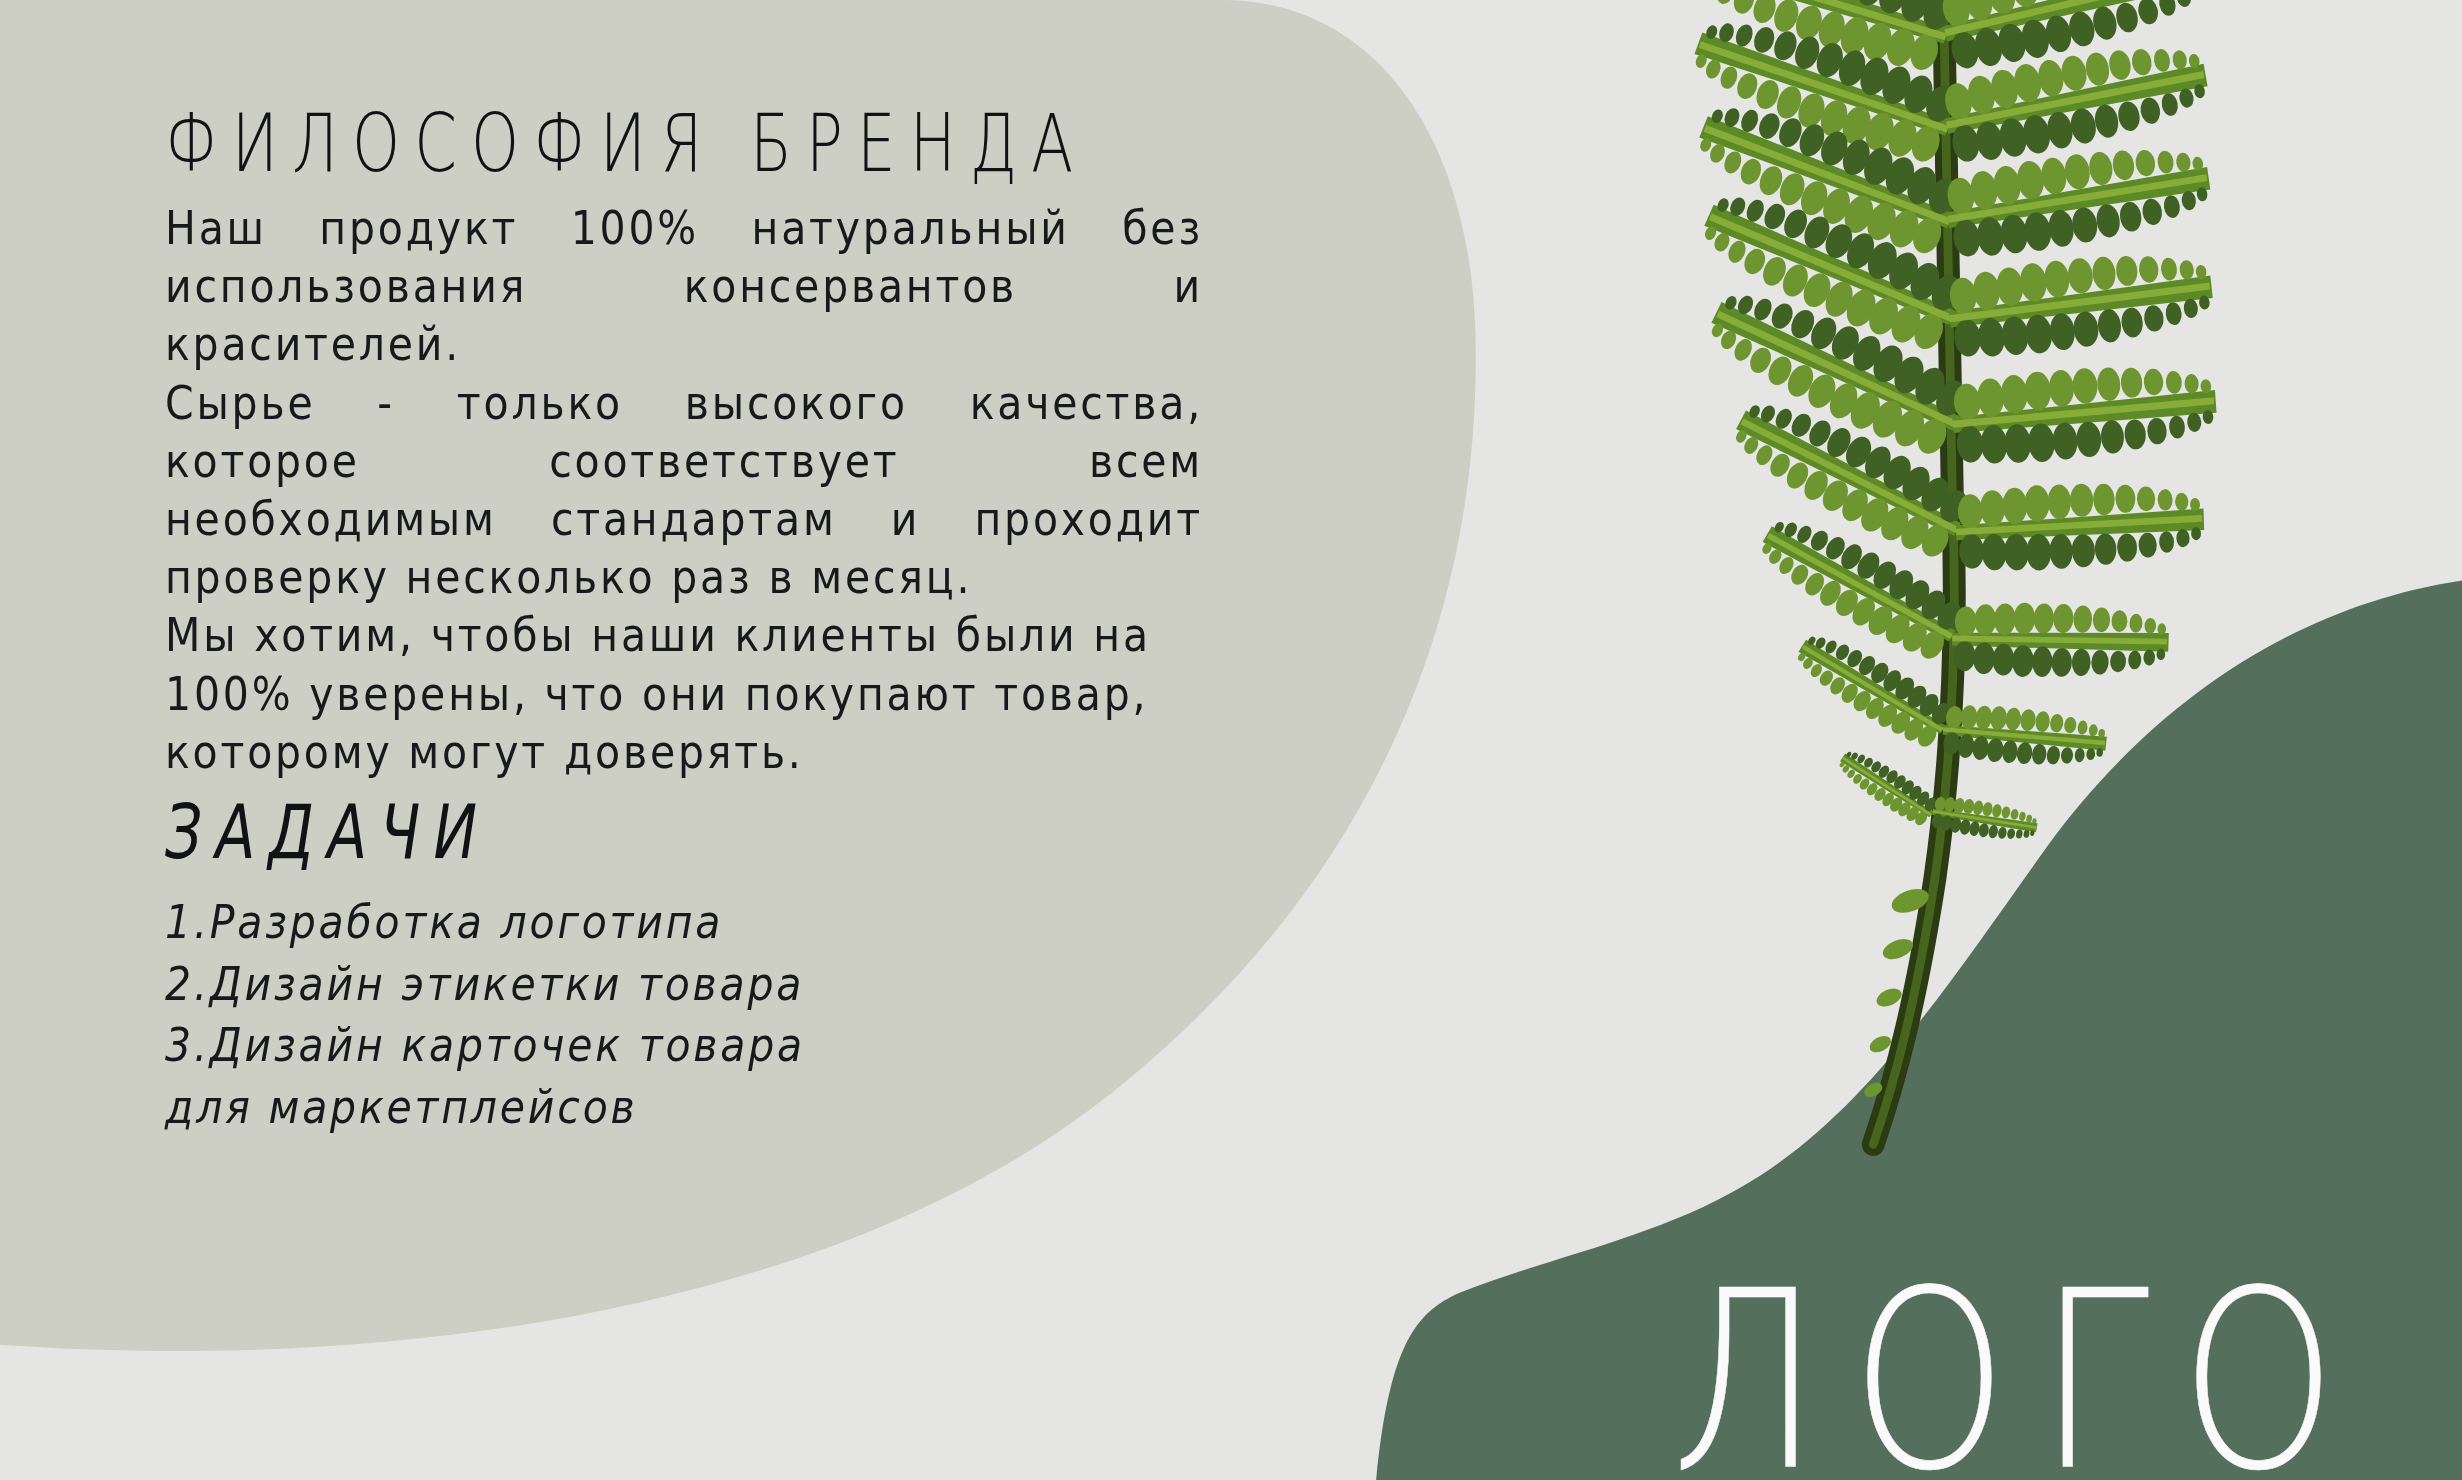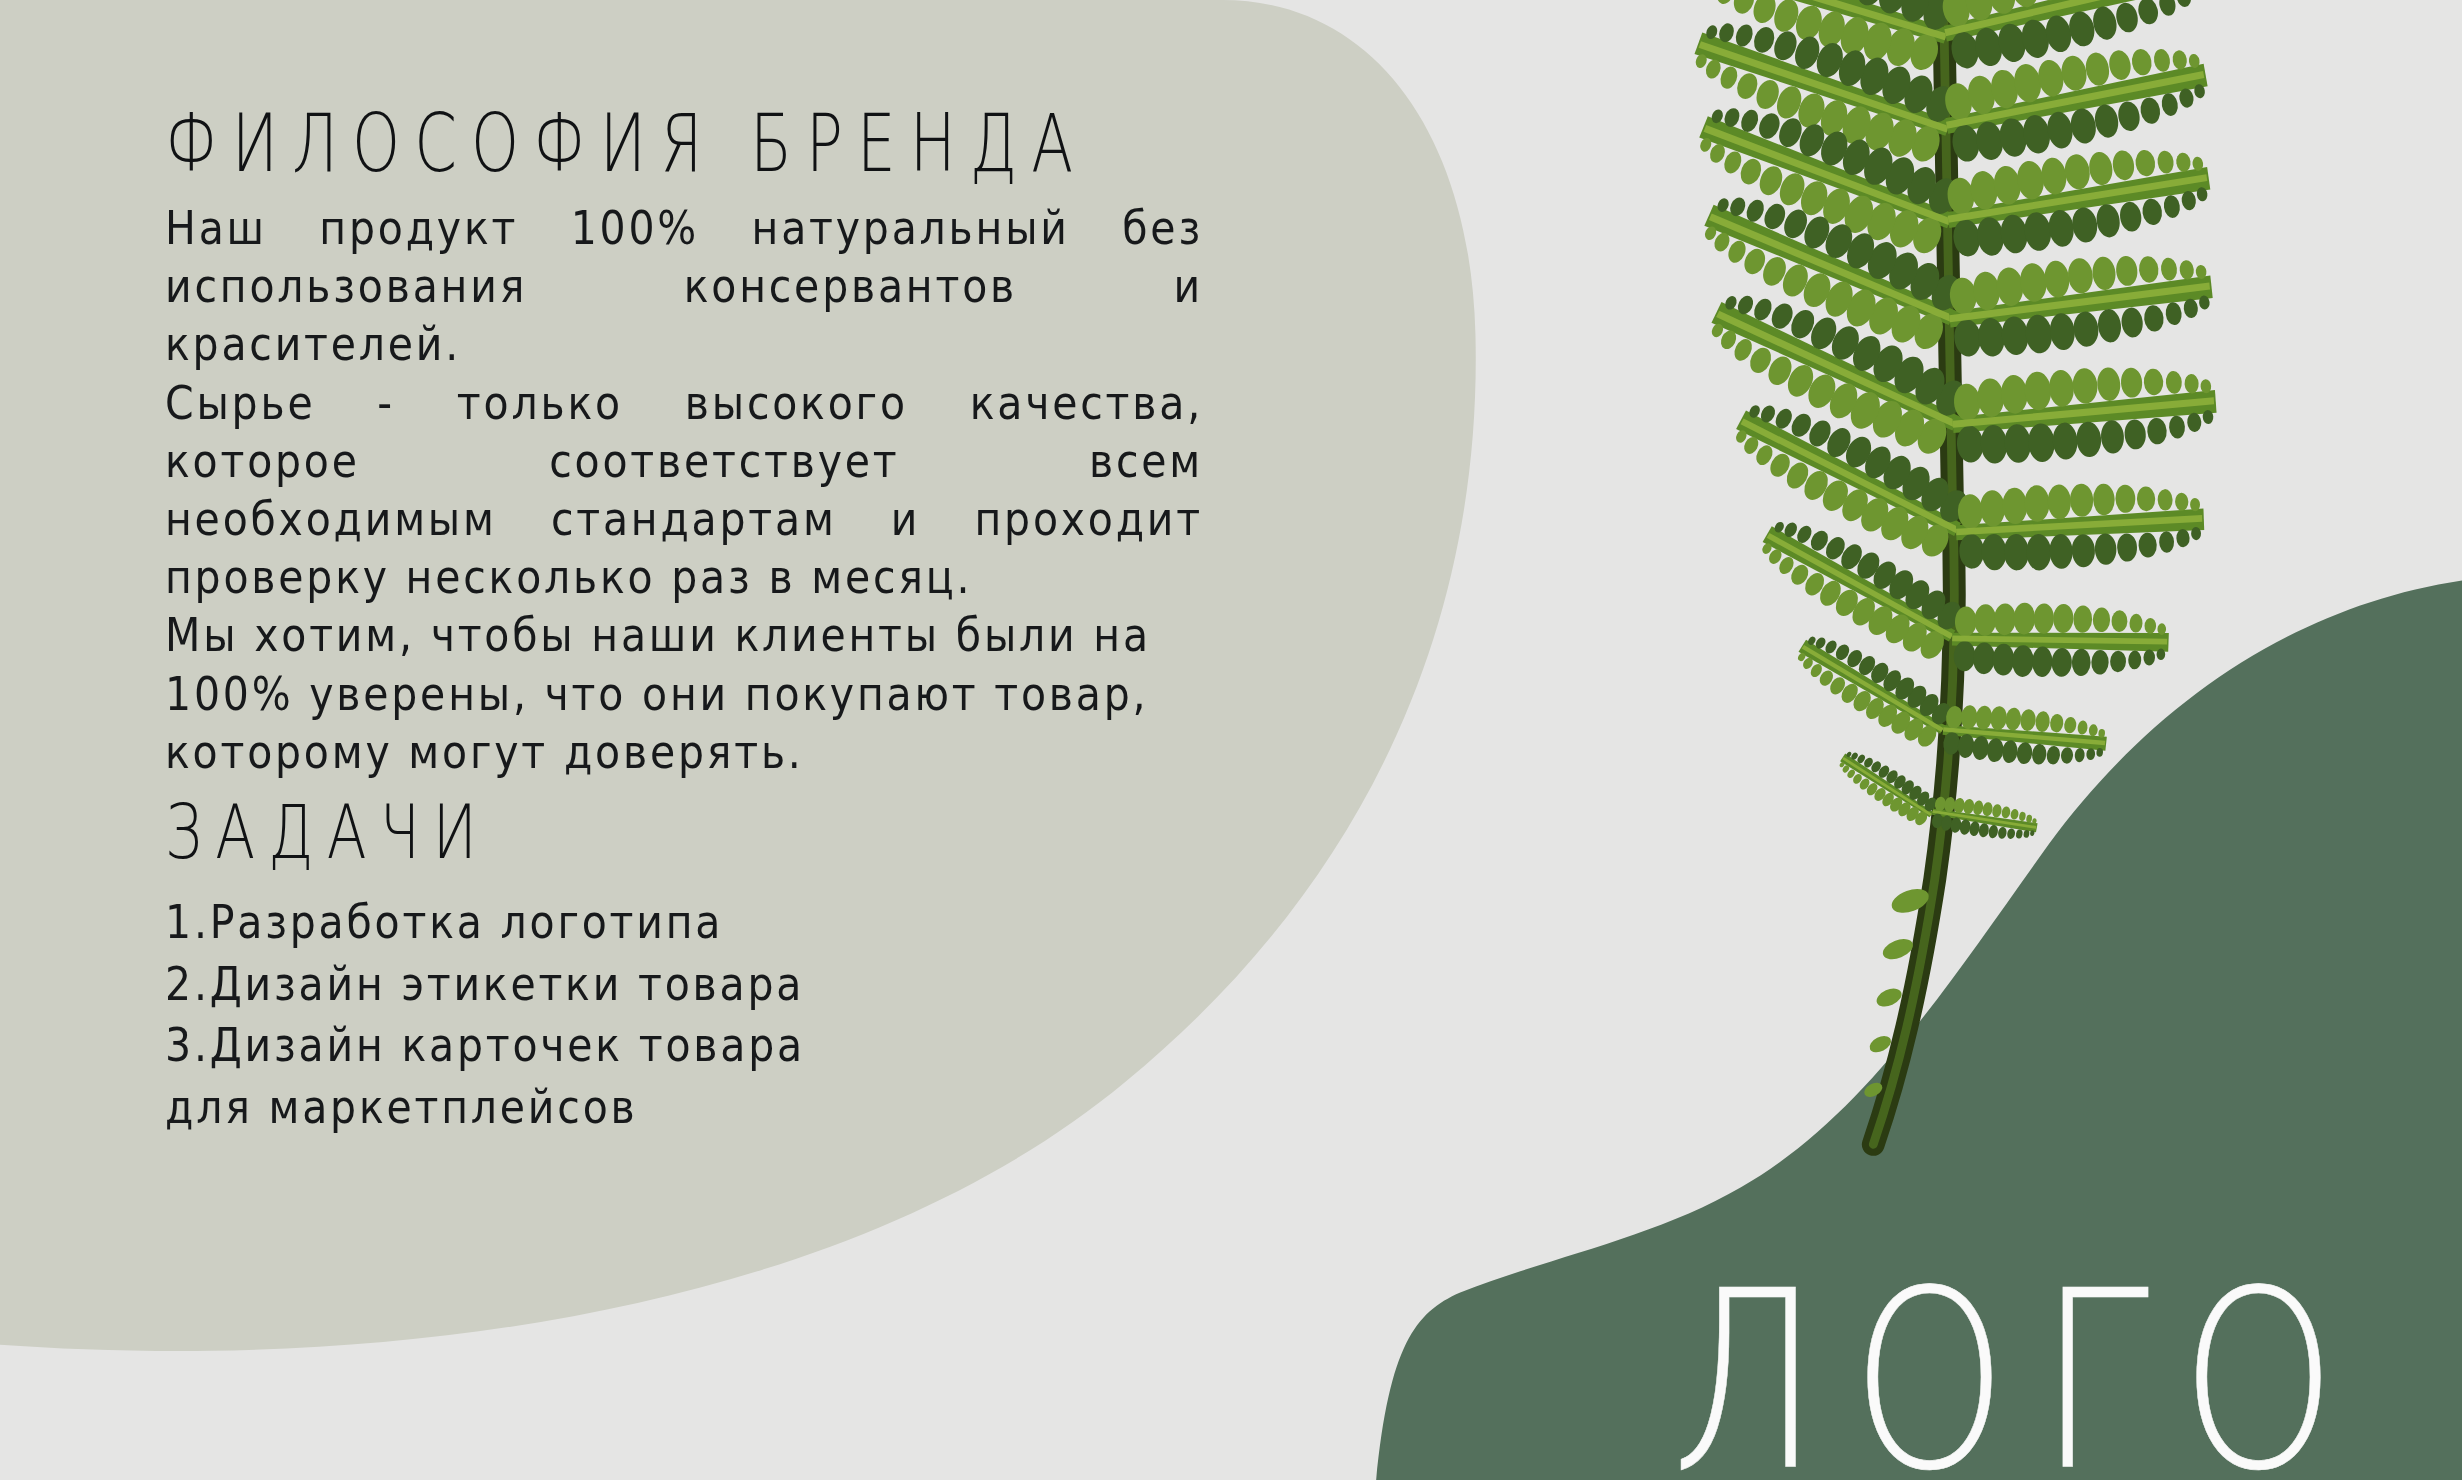--- a/index.html
+++ b/index.html
@@ -48,21 +48,21 @@
     width:1038px;
   }
   #philosophy-body p{margin:0;}
   #philosophy-body p.last{text-align:left;}
 
   #tasks-heading{
     font-size:62px;
     letter-spacing:14px;
     margin:0;
   }
-  #tasks-block{margin-top:76px;}
+  #tasks-block{margin-top:76px;font-style:italic;}
   #tasks-list{
     margin:35px 0 0 0;padding:0;list-style:none;
     font-size:41px;line-height:55px;letter-spacing:2.8px;
     color:#17191b;
     transform:scaleY(1.12);transform-origin:left top;
   }
   #tasks-list li{white-space:nowrap;margin:0;}
 
   
   #logo-text{

